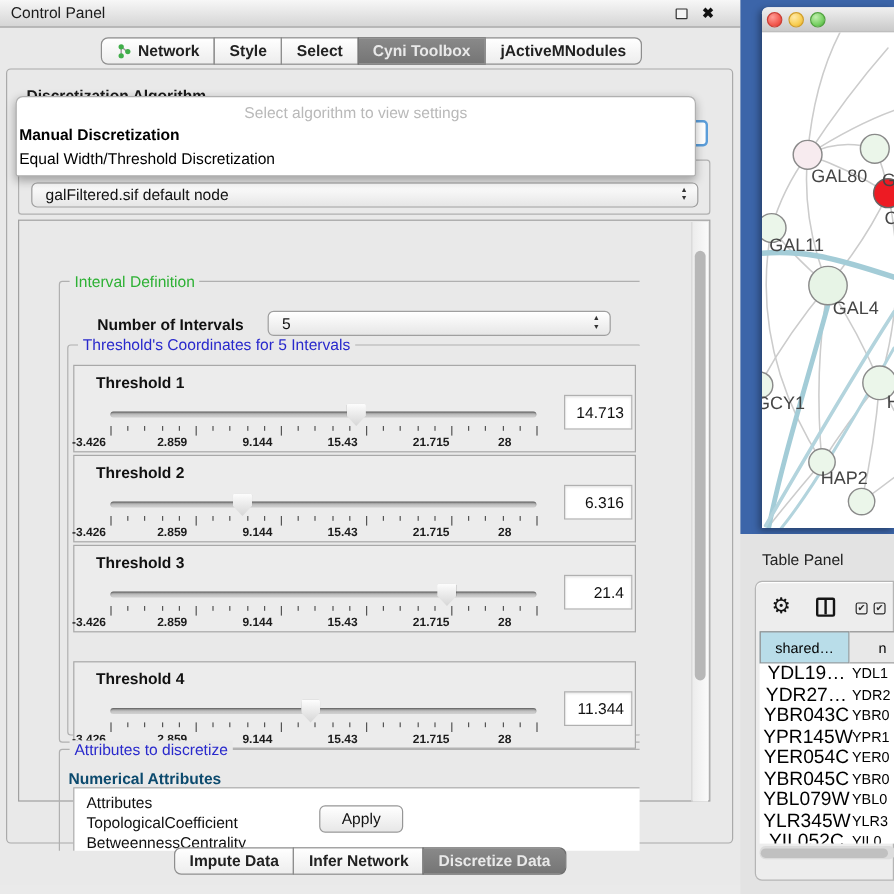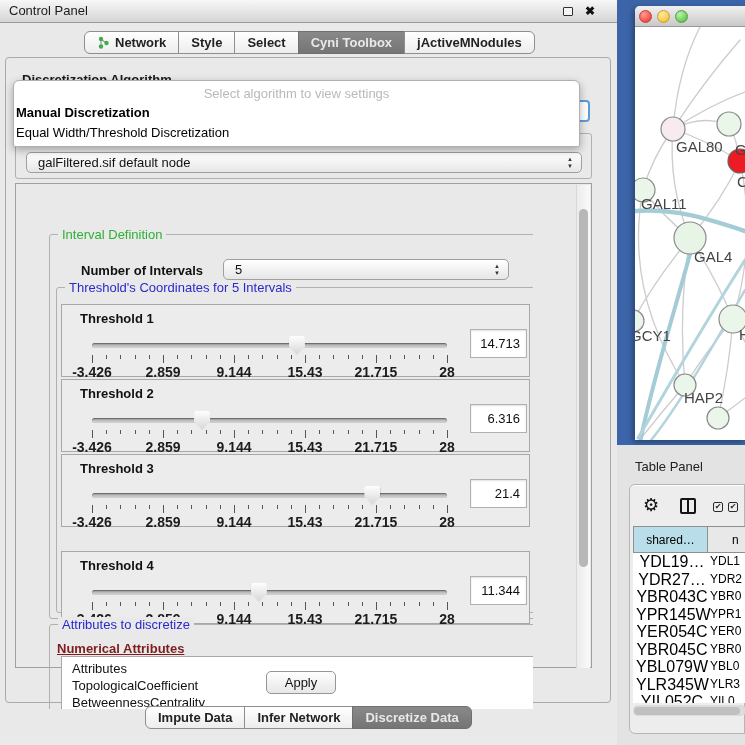--- a/index.html
+++ b/index.html
@@ -75,27 +75,27 @@
   .track { position:absolute; left:30px; top:38px; width:355px; height:5px; border-radius:3px;
     background:linear-gradient(180deg,#8f8f8f,#c2c2c2 55%,#d2d2d2); box-shadow:inset 0 1px 1px rgba(0,0,0,.3); }
   .thumb { position:absolute; top:31px; width:16px; height:19px;
     background:linear-gradient(180deg,#fefefe,#d6d6d6);
     clip-path:polygon(8% 0,92% 0,100% 10%,100% 55%,50% 100%,0 55%,0 10%);
     filter:drop-shadow(0 0 1px rgba(0,0,0,.65)); }
   .ticks { position:absolute; left:30px; top:50px; width:356px; height:9px; }
   .tick { position:absolute; top:0; width:1px; background:#555; }
   .tick.major { height:8px; } .tick.minor { height:4px; }
   .tick-labels { position:absolute; left:0; top:59px; width:469px; height:12px; }
-  .ticklabel { position:absolute; width:64px; text-align:center; font-size:14px; font-weight:bold; color:#1c1c1c; }
+  .ticklabel { position:absolute; width:64px; font-size:10px; font-weight:bold; color:#1c1c1c; }
   .valbox { position:absolute; left:408px; top:24px; width:57px; height:29px; background:#fff; border:1px solid #b0b0b0;
     font-size:13px; line-height:27px; text-align:right; padding-right:6px; color:#111; box-shadow:inset 0 1px 2px rgba(0,0,0,.12); }
 
   
   .attr-group { left:48px; top:582px; width:517px; height:106px; }
-  .attr-label { left:56px; top:599px; font-size:13px; font-weight:bold; color:#7f1d1d;text-decoration:underline; }
+  .attr-label { left:56px; top:599px; font-size:13px; font-weight:bold; color:#0c4a6e; }
   .attr-list { left:60px; top:614px; width:497px; height:86px; background:#fff; border:1px solid #a9a9a9; }
   .attr-item { font-size:13px; line-height:17px; padding-left:10px; color:#111; }
   .attr-list .items { padding-top:3px; }
   .lscroll { position:absolute; right:1px; top:1px; bottom:1px; width:13px; background:#f3f3f3; border-left:1px solid #ddd; }
   .lthumb { position:absolute; left:2px; top:2px; width:9px; height:46px; border-radius:5px; background:#bdbdbd; }
 
   .apply-btn { left:266px; top:671px; width:70px; height:23px; background:linear-gradient(180deg,#ffffff,#e7e7e7);
     border:1px solid #969696; border-radius:5px; font-size:13px; text-align:center; line-height:21px; color:#111; }
 
   

